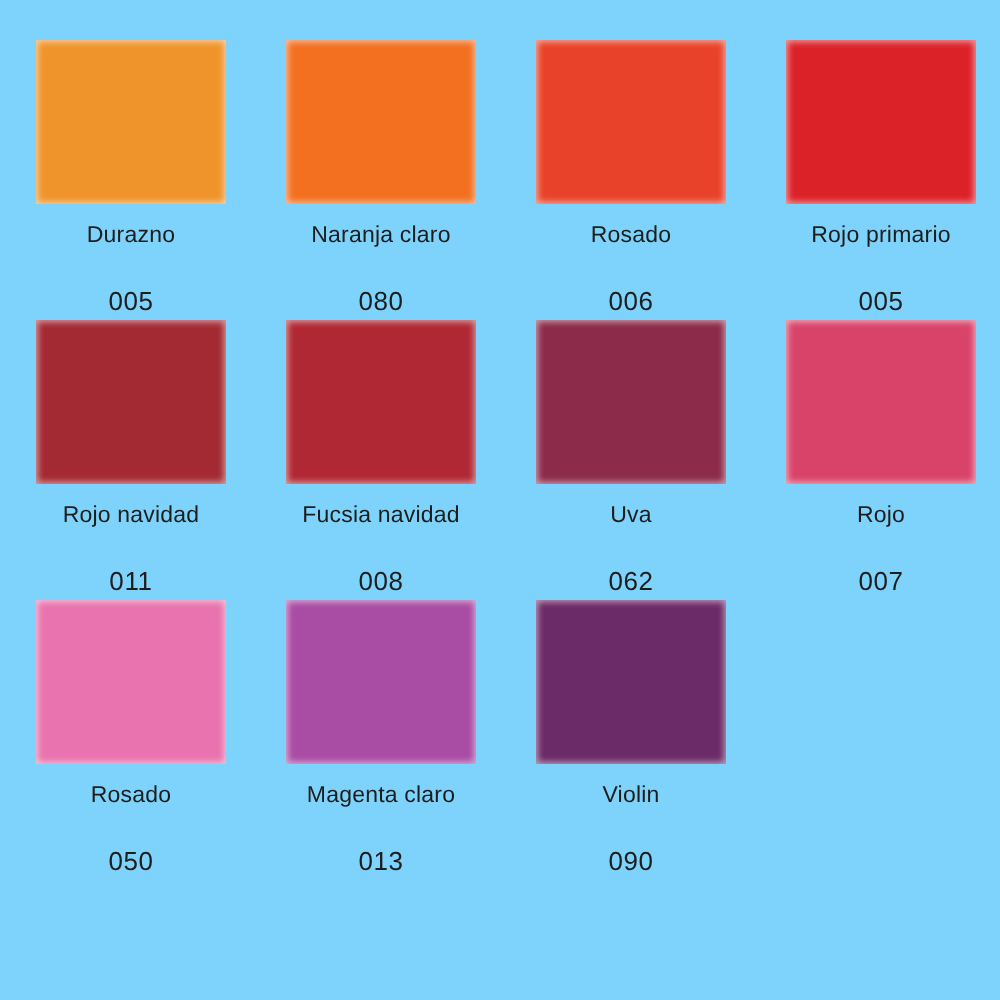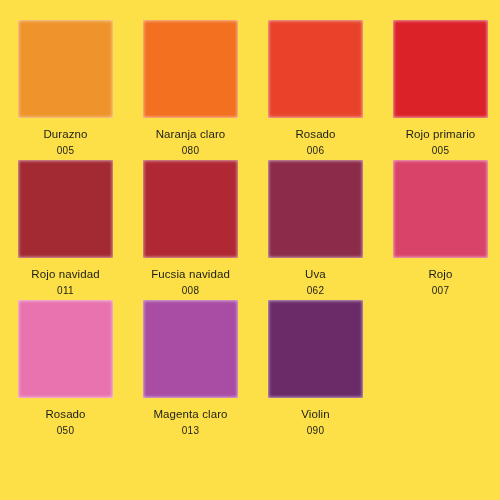--- a/index.html
+++ b/index.html
@@ -10,21 +10,21 @@
     width: 500px;
     height: 500px;
     background: #ffffff;
     font-family: "Liberation Sans", sans-serif;
     overflow: hidden;
   }
   #palette-board {
     position: relative;
     width: 500px;
     height: 500px;
-    background: #fde047;
+    background: #7dd3fc;
     box-sizing: border-box;
     padding: 20px 18px 0 18px;
   }
   #swatch-grid {
     display: grid;
     grid-template-columns: repeat(4, 95px);
     grid-template-rows: repeat(3, 138px);
     column-gap: 30px;
     row-gap: 2px;
     width: 464px;
@@ -44,22 +44,22 @@
   .swatch-name {
     margin-top: 9px;
     font-size: 11.5px;
     line-height: 14px;
     color: #1d1d1b;
     text-align: center;
     letter-spacing: 0.1px;
     white-space: nowrap;
   }
   .swatch-code {
-    margin-top: 3px;
-    font-size: 10px;
+    margin-top: 19px;
+    font-size: 13px;
     line-height: 14px;
     color: #1d1d1b;
     text-align: left;
     letter-spacing: 0.3px;
   }
 </style>
 </head>
 <body>
 
 <div id="palette-board">

